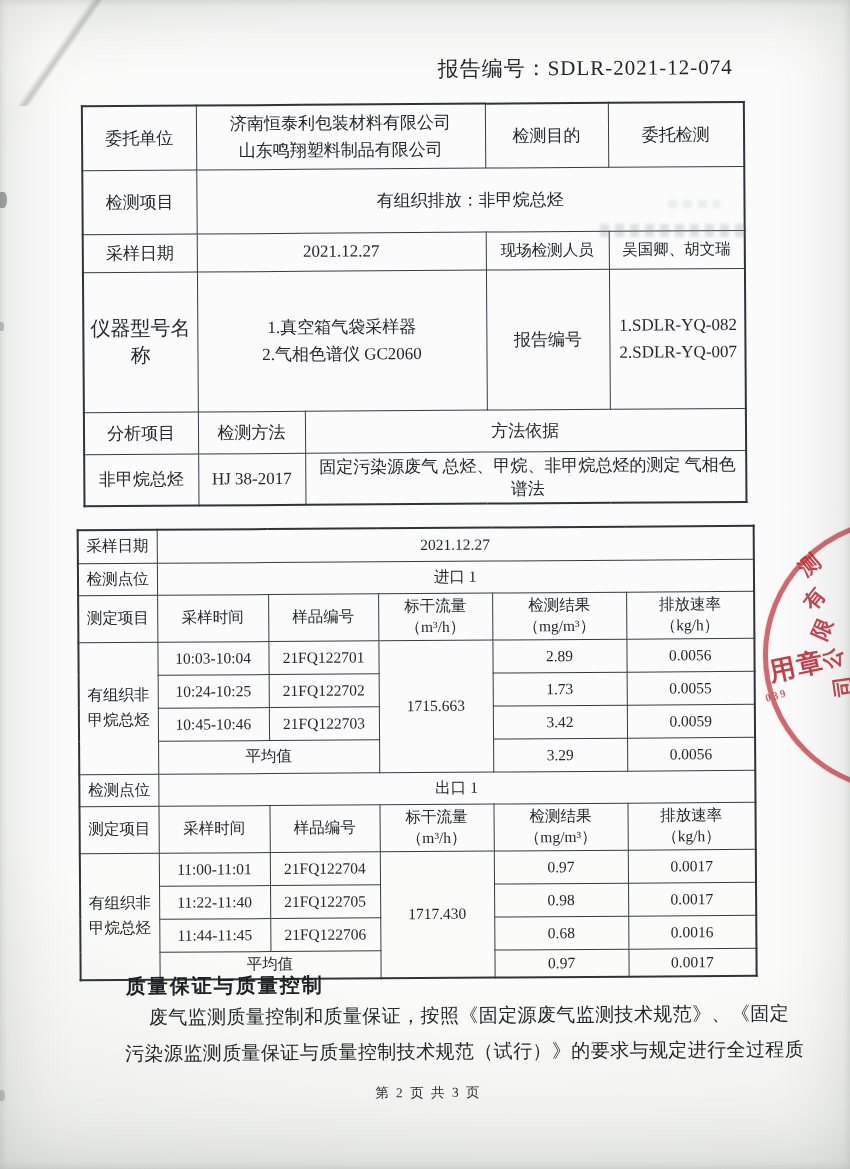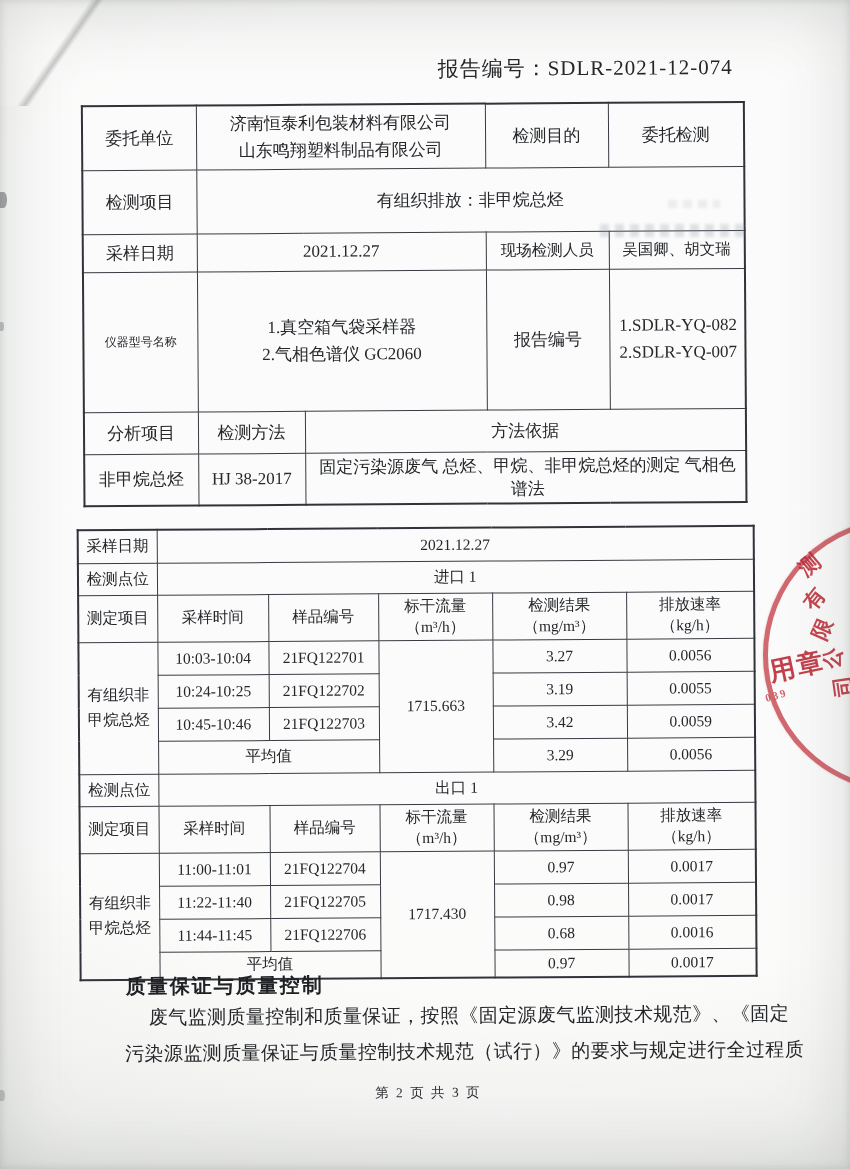--- a/index.html
+++ b/index.html
@@ -91,21 +91,21 @@
         <td>检测项目</td>
         <td colspan="4" class="al">有组织排放：非甲烷总烃</td>
       </tr>
       <tr style="height:38px">
         <td>采样日期</td>
         <td colspan="2">2021.12.27</td>
         <td style="font-size:15.5px">现场检测人员</td>
         <td style="font-size:15.5px;padding:2px 2px">吴国卿、胡文瑞</td>
       </tr>
       <tr style="height:140px">
-        <td style="font-size:12px">仪器型号名称</td>
+        <td style="font-size:20px">仪器型号名称</td>
         <td colspan="2" class="al twoline">
           <div>1.真空箱气袋采样器</div>
           <div>2.气相色谱仪 GC2060</div>
         </td>
         <td>报告编号</td>
         <td class="al twoline num" style="padding-left:7px">
           <div>1.SDLR-YQ-082</div>
           <div>2.SDLR-YQ-007</div>
         </td>
       </tr>
@@ -149,27 +149,27 @@
         <td>排放速率（kg/h）</td>
       </tr>
       <tr style="height:33px">
         <td rowspan="4" class="twoline">
           <div>有组织非</div>
           <div>甲烷总烃</div>
         </td>
         <td>10:03-10:04</td>
         <td>21FQ122701</td>
         <td rowspan="4">1715.663</td>
-        <td>3.27</td>
+        <td>2.89</td>
         <td>0.0056</td>
       </tr>
       <tr style="height:33px">
         <td>10:24-10:25</td>
         <td>21FQ122702</td>
-        <td>3.19</td>
+        <td>1.73</td>
         <td>0.0055</td>
       </tr>
       <tr style="height:33px">
         <td>10:45-10:46</td>
         <td>21FQ122703</td>
         <td>3.42</td>
         <td>0.0059</td>
       </tr>
       <tr style="height:33px">
         <td colspan="2">平均值</td>

